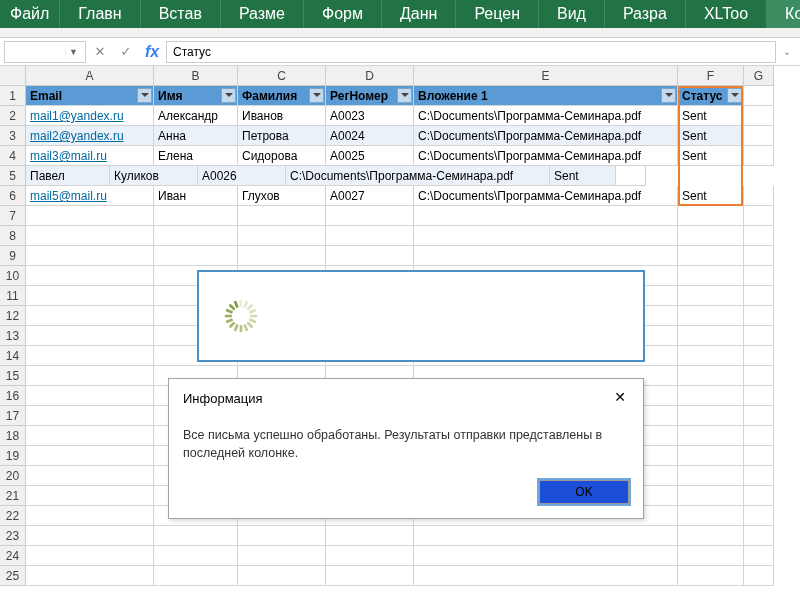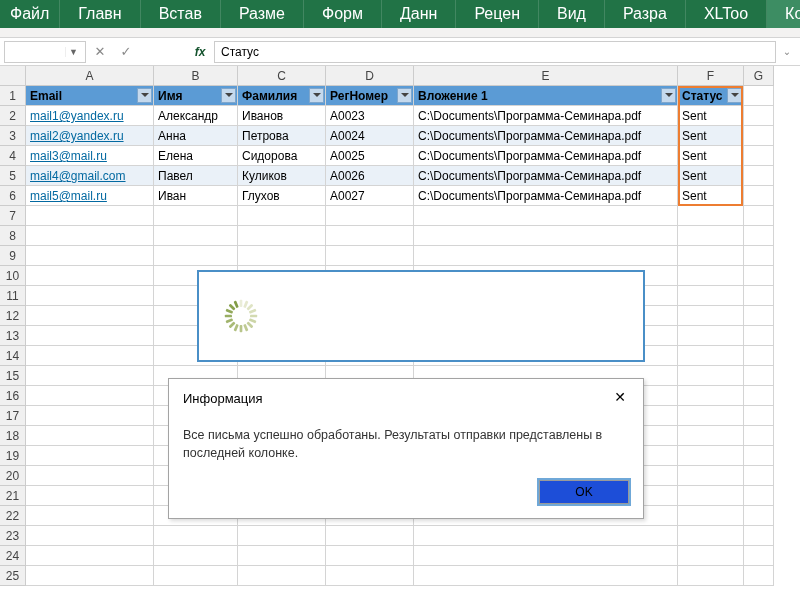--- a/index.html
+++ b/index.html
@@ -13,21 +13,21 @@
 .ribbon-spacer { flex: 1; }
 .ribbon-share { padding: 0 10px; display: flex; align-items: flex-end; gap: 4px; }
 .ribbon-below { height: 10px; background: #f3f2f1; border-bottom: 1px solid #d4d4d4; }
 
 
 .formula-bar { height: 28px; display: flex; align-items: center; border-bottom: 1px solid #d4d4d4; background: #fff; padding: 0 4px; gap: 2px; }
 .namebox { width: 82px; height: 22px; border: 1px solid #ccc; display: flex; align-items: center; }
 .namebox input { border: none; width: 60px; padding: 0 6px; font-size: 12px; outline: none; margin-top: 48px; }
 .namebox .dd { width: 16px; text-align: center; color: #666; font-size: 9px; border-left: 1px solid #eee; }
 .fb-btn { width: 24px; height: 22px; display: flex; align-items: center; justify-content: center; color: #888; font-size: 13px; }
-.fb-btn.fx { font-style: italic; font-weight: bold; color: #14532d; font-size: 12px; margin-left: 48px; }
+.fb-btn.fx { font-style: italic; font-weight: bold; color: #3b82f6; font-size: 16px; }
 .fb-input { flex: 1; height: 22px; border: 1px solid #ccc; padding: 0 6px; font-size: 12px; outline: none; }
 .fb-expand { width: 18px; text-align: center; color: #888; font-size: 10px; }
 
 
 .grid { position: relative; }
 .col-headers { display: flex; height: 20px; }
 .corner { width: 26px; background: #f0f0f0; border-right: 1px solid #ccc; border-bottom: 1px solid #ccc; }
 .ch { background: #f0f0f0; border-right: 1px solid #ccc; border-bottom: 1px solid #ccc; text-align: center; font-size: 12px; color: #444; line-height: 20px; }
 .row { display: flex; height: 20px; }
 .rh { width: 26px; background: #f0f0f0; border-right: 1px solid #ccc; border-bottom: 1px solid #ccc; text-align: center; font-size: 12px; color: #444; line-height: 20px; }
@@ -151,21 +151,20 @@
         <div class="cell cA"><span class="link">mail3@mail.ru</span></div>
         <div class="cell cB">Елена</div>
         <div class="cell cC">Сидорова</div>
         <div class="cell cD">A0025</div>
         <div class="cell cE">C:\Documents\Программа-Семинара.pdf</div>
         <div class="cell cF">Sent</div>
         <div class="cell cG"></div>
       </div>
       <div class="row">
         <div class="rh">5</div>
-        <div class="cell cA band"><span class="link">mail4@gmail.com</span></div>
         <div class="cell cB band">Павел</div>
         <div class="cell cC band">Куликов</div>
         <div class="cell cD band">A0026</div>
         <div class="cell cE band">C:\Documents\Программа-Семинара.pdf</div>
         <div class="cell cF band">Sent</div>
         <div class="cell cG"></div>
       </div>
       <div class="row">
         <div class="rh">6</div>
         <div class="cell cA"><span class="link">mail5@mail.ru</span></div>

